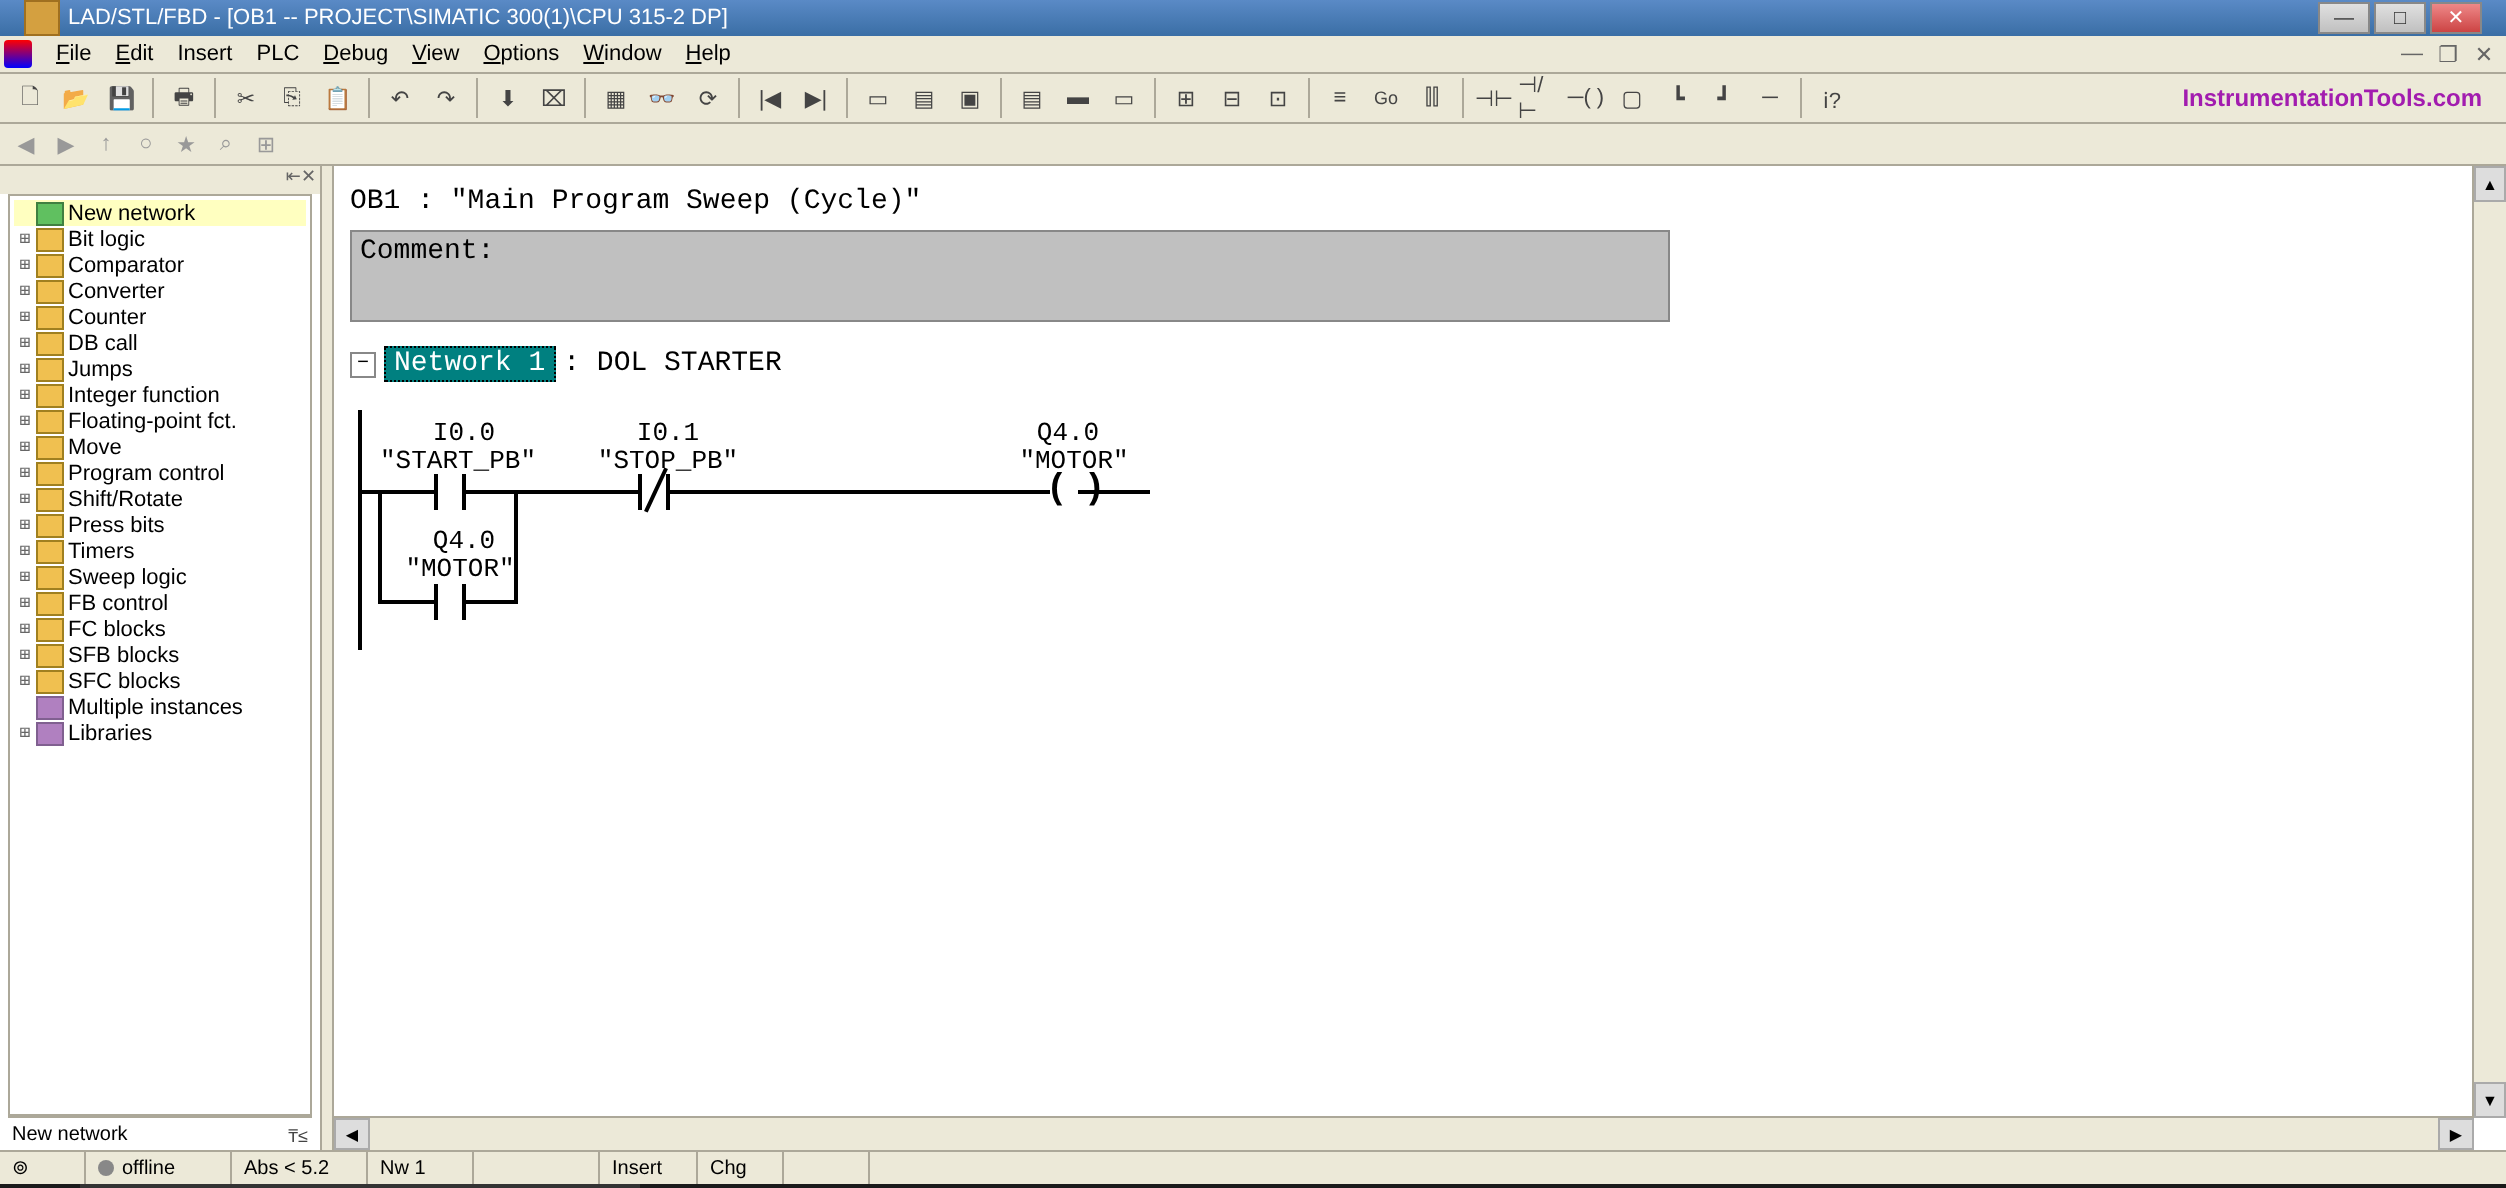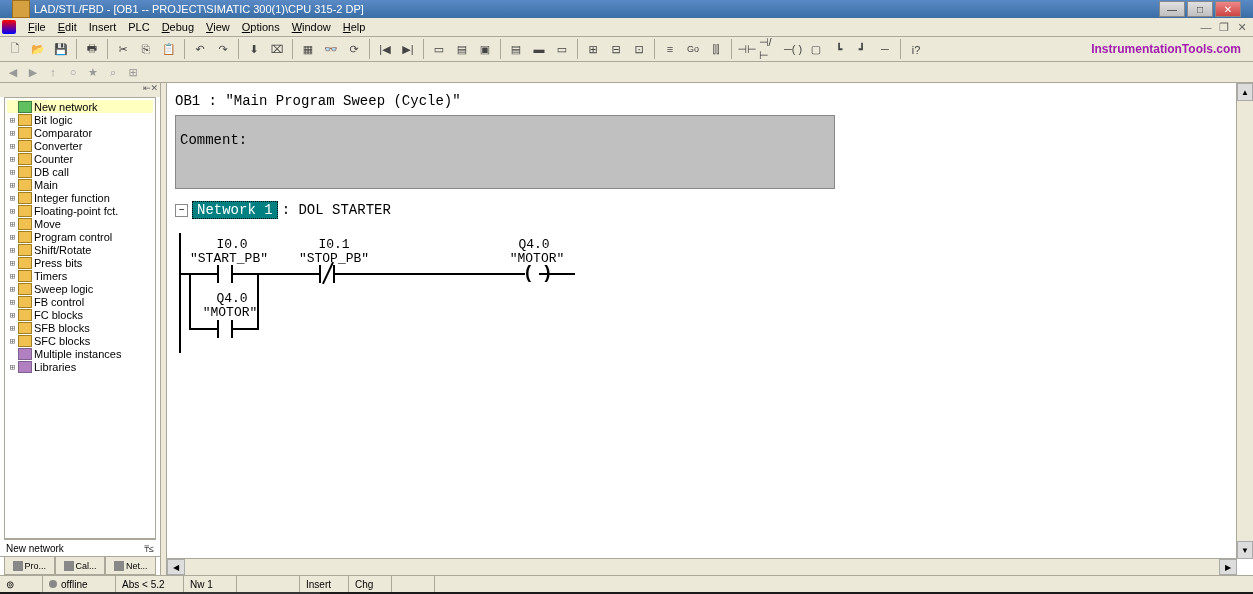--- a/index.html
+++ b/index.html
@@ -33,21 +33,21 @@
 .tree-row.sel{background:#ffffc0}
 .tree-status{height:16px;border-top:1px solid #aca899;margin:0 4px;display:flex;align-items:center;padding:0 2px;font-size:10px;justify-content:space-between}
 .tree-status .sort-icon{font-size:9px;color:#444}
 .tree-tabs{height:18px;border-top:1px solid #aca899;display:flex;padding:0 4px;gap:0}
 .tree-tab{flex:1;border:1px solid #aca899;border-top:none;background:#ece9d8;font-size:9px;display:flex;align-items:center;justify-content:center;padding:0 2px;overflow:hidden}
 .tree-tab .ticon2{width:10px;height:10px;background:#888;margin-right:2px}
 .splitter{width:5px;background:#ece9d8;cursor:col-resize;border-right:1px solid #aca899}
 .editor{flex:1;position:relative;background:#fff;overflow:hidden}
 .editor-inner{padding:10px 8px;font-family:"Courier New",monospace;font-size:14px;position:relative}
 .ob-title{margin-bottom:6px}
-.comment-box{width:650px;height:40px;background:#c0c0c0;border:1px solid #888;padding:16px 4px;margin-bottom:12px}
+.comment-box{width:650px;height:40px;background:#c0c0c0;border:1px solid #888;padding:2px 4px;margin-bottom:12px}
 .net-row{display:flex;align-items:center;gap:4px;margin-bottom:14px}
 .net-row .minus{width:11px;height:11px;border:1px solid #888;display:flex;align-items:center;justify-content:center;font-size:10px;background:#fff}
 .net-badge{background:#008080;color:#fff;padding:0 4px;border:1px dotted #000}
 .ladder{position:relative;height:120px;margin-left:4px}
 .rail{position:absolute;left:0;top:0;width:2px;height:120px;background:#000}
 .hrung{position:absolute;height:2px;background:#000}
 .vwire{position:absolute;width:2px;background:#000}
 .elem-label{position:absolute;font-family:"Courier New",monospace;font-size:13px;text-align:center}
 .contact{position:absolute}
 .contact .bar{width:2px;height:18px;background:#000;display:inline-block}
@@ -199,21 +199,21 @@
           <span>Counter</span>
         </div>
         <div class="tree-row">
           <span class="exp">⊞</span>
           <span class="ticon folder"></span>
           <span>DB call</span>
         </div>
         <div class="tree-row">
           <span class="exp">⊞</span>
           <span class="ticon folder"></span>
-          <span>Main</span>
+          <span>Jumps</span>
         </div>
         <div class="tree-row">
           <span class="exp">⊞</span>
           <span class="ticon folder"></span>
           <span>Integer function</span>
         </div>
         <div class="tree-row">
           <span class="exp">⊞</span>
           <span class="ticon folder"></span>
           <span>Floating-point fct.</span>
@@ -275,34 +275,20 @@
         </div>
         <div class="tree-row">
           <span class="exp">⊞</span>
           <span class="ticon lib"></span>
           <span>Libraries</span>
         </div>
       </div>
     <div class="tree-status">
       <span>New network</span>
       <span class="sort-icon">₸≤</span>
-    </div>
-    <div class="tree-tabs">
-      <div class="tree-tab">
-          <span class="ticon2"></span>
-          <span>Pro...</span>
-        </div>
-      <div class="tree-tab">
-          <span class="ticon2"></span>
-          <span>Cal...</span>
-        </div>
-      <div class="tree-tab">
-          <span class="ticon2"></span>
-          <span>Net...</span>
-        </div>
     </div>
   </div>
   <div class="splitter"></div>
   <div class="editor">
     <div class="editor-inner">
       <div class="ob-title">OB1 :  "Main Program Sweep (Cycle)"</div>
       <div class="comment-box">
         <span>Comment:</span>
       </div>
       <div class="net-row">

